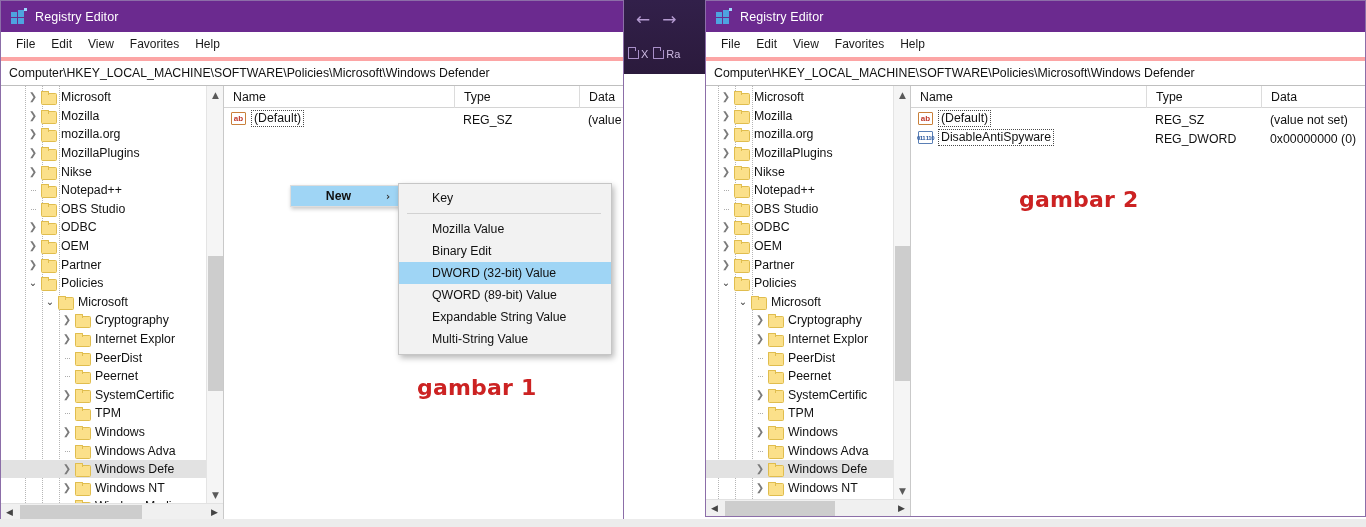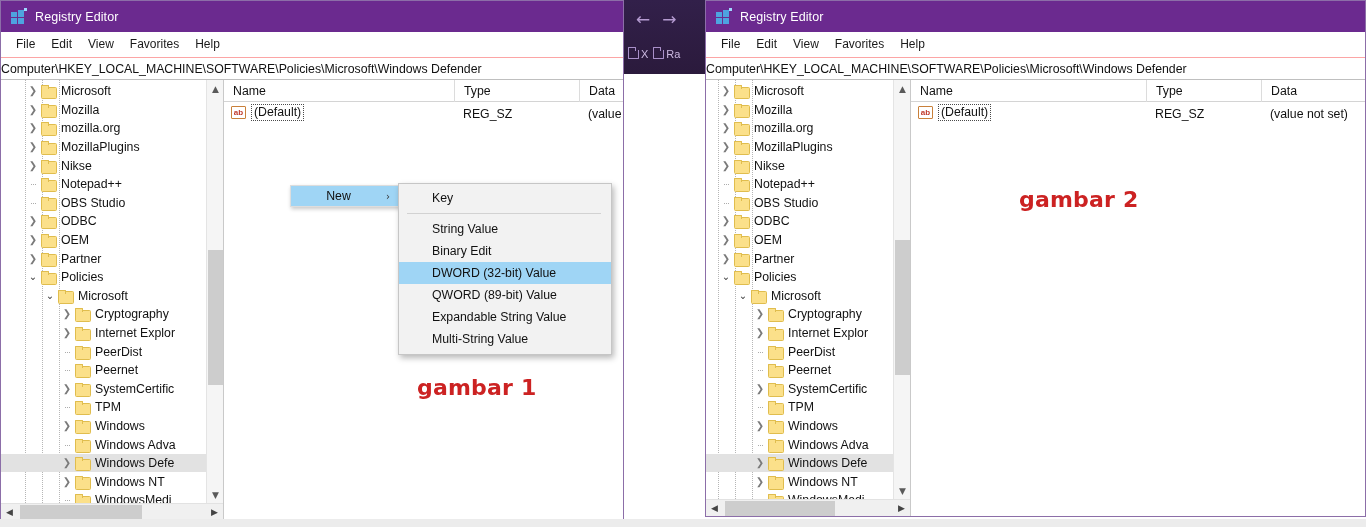--- a/index.html
+++ b/index.html
@@ -82,25 +82,25 @@
 
   .menubar {
     height: 25px; background: #ffffff; flex: none;
     display: flex; align-items: center; padding-left: 7px;
     border-bottom: 1px solid #ffffff;
   }
   .menubar span {
     font-size: 12px; color: #1a1a1a; padding: 2px 8px; cursor: default;
   }
   .pathbar {
-    height: 23px; background: #ffffff; flex: none;
+    height: 29px; background: #ffffff; flex: none;
     display: flex; align-items: center;
-    border-top: 1px solid #fca5a5;
+    border-top: 4px solid #fca5a5;
     border-bottom: 1px solid #bfbfbf;
-    padding-left: 0;
+    padding-left: 8px;
     font-size: 12.3px; color: #111111;
     white-space: nowrap; overflow: hidden;
   }
 
   .panes { flex: 1; display: flex; min-height: 0; background: #f0f0f0; }
   .tree-pane {
     position: relative; background: #ffffff;
     border-right: 1px solid #c9c9c9;
     display: flex; flex-direction: column;
     overflow: hidden;
@@ -218,20 +218,21 @@
 
   
   .ctx-parent {
     position: absolute; left: 289px; top: 184px;
     width: 110px; height: 22px;
     background: #9fd5f5; border: 1px solid #dddddd;
     display: flex; align-items: center; 
     padding: 0 9px 0 0; font-size: 12.3px; color: #111;
     box-shadow: 1px 2px 4px rgba(0,0,0,0.22);
     z-index: 40;
+    font-weight: bold;
   }
   .ctx-parent .lbl { flex:1; text-align:center; }
   .ctx-parent .arr { font-size: 10px; color: #333; font-family:"DejaVu Sans",sans-serif; }
   .ctx-menu {
     position: absolute; left: 397px; top: 182px;
     width: 214px; background: #f2f2f2;
     border: 1px solid #c6c6c6;
     box-shadow: 2px 3px 6px rgba(0,0,0,0.28);
     padding: 3px 0 4px 0; z-index: 50;
   }
@@ -456,21 +457,21 @@
       </div>
     </div>
 
     <div class="ctx-parent">
       <span class="lbl">New</span>
       <span class="arr">›</span>
     </div>
     <div class="ctx-menu" id="ctx-left">
         <div class="ctx-item">Key</div>
         <div class="ctx-sep"></div>
-        <div class="ctx-item">String Value</div>
+        <div class="ctx-item">Mozilla Value</div>
         <div class="ctx-item">Binary Edit</div>
         <div class="ctx-item hl">DWORD (32-bit) Value</div>
         <div class="ctx-item">QWORD (89-bit) Value</div>
         <div class="ctx-item">Expandable String Value</div>
         <div class="ctx-item">Multi-String Value</div>
       </div>
 
     <div class="annot" style="left:416px; top:374px;">gambar 1</div>
   </div>
 
@@ -641,20 +642,28 @@
         </div>
         <div class="list-rows" id="list-right">
             <div class="lrow">
               <div class="lcell name-cell" style="width: 235px;">
                 <span class="ico-sz">ab</span>
                 <span class="val-name">(Default)</span>
               </div>
               <div class="lcell" style="width: 115px;">REG_SZ</div>
               <div class="lcell" style="flex: 1 1 0%;">(value not set)</div>
             </div>
+            <div class="lrow">
+              <div class="lcell name-cell" style="width: 235px;">
+                <span class="ico-dw">011 110</span>
+                <span class="val-name">DisableAntiSpyware</span>
+              </div>
+              <div class="lcell" style="width: 115px;">REG_DWORD</div>
+              <div class="lcell" style="flex: 1 1 0%;">0x00000000 (0)</div>
+            </div>
           </div>
       </div>
     </div>
 
     <div class="annot" style="left:313px; top:186px;">gambar 2</div>
   </div>
 
   <div class="taskbar"></div>
 </div>
 

